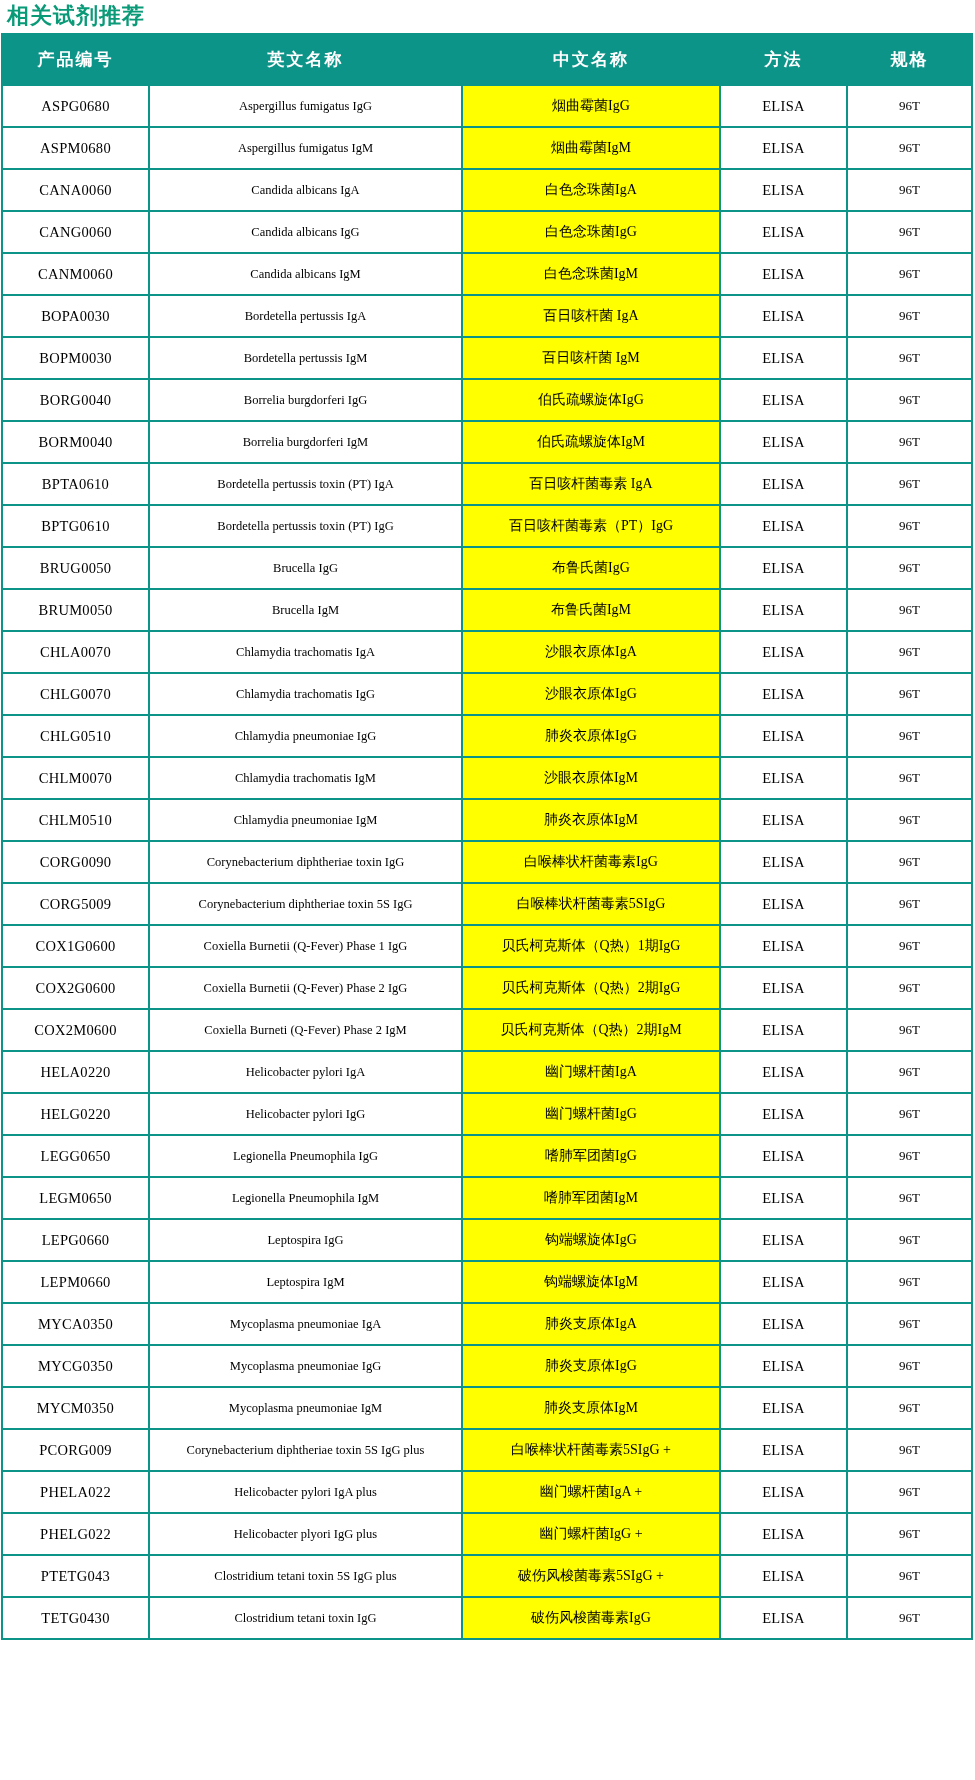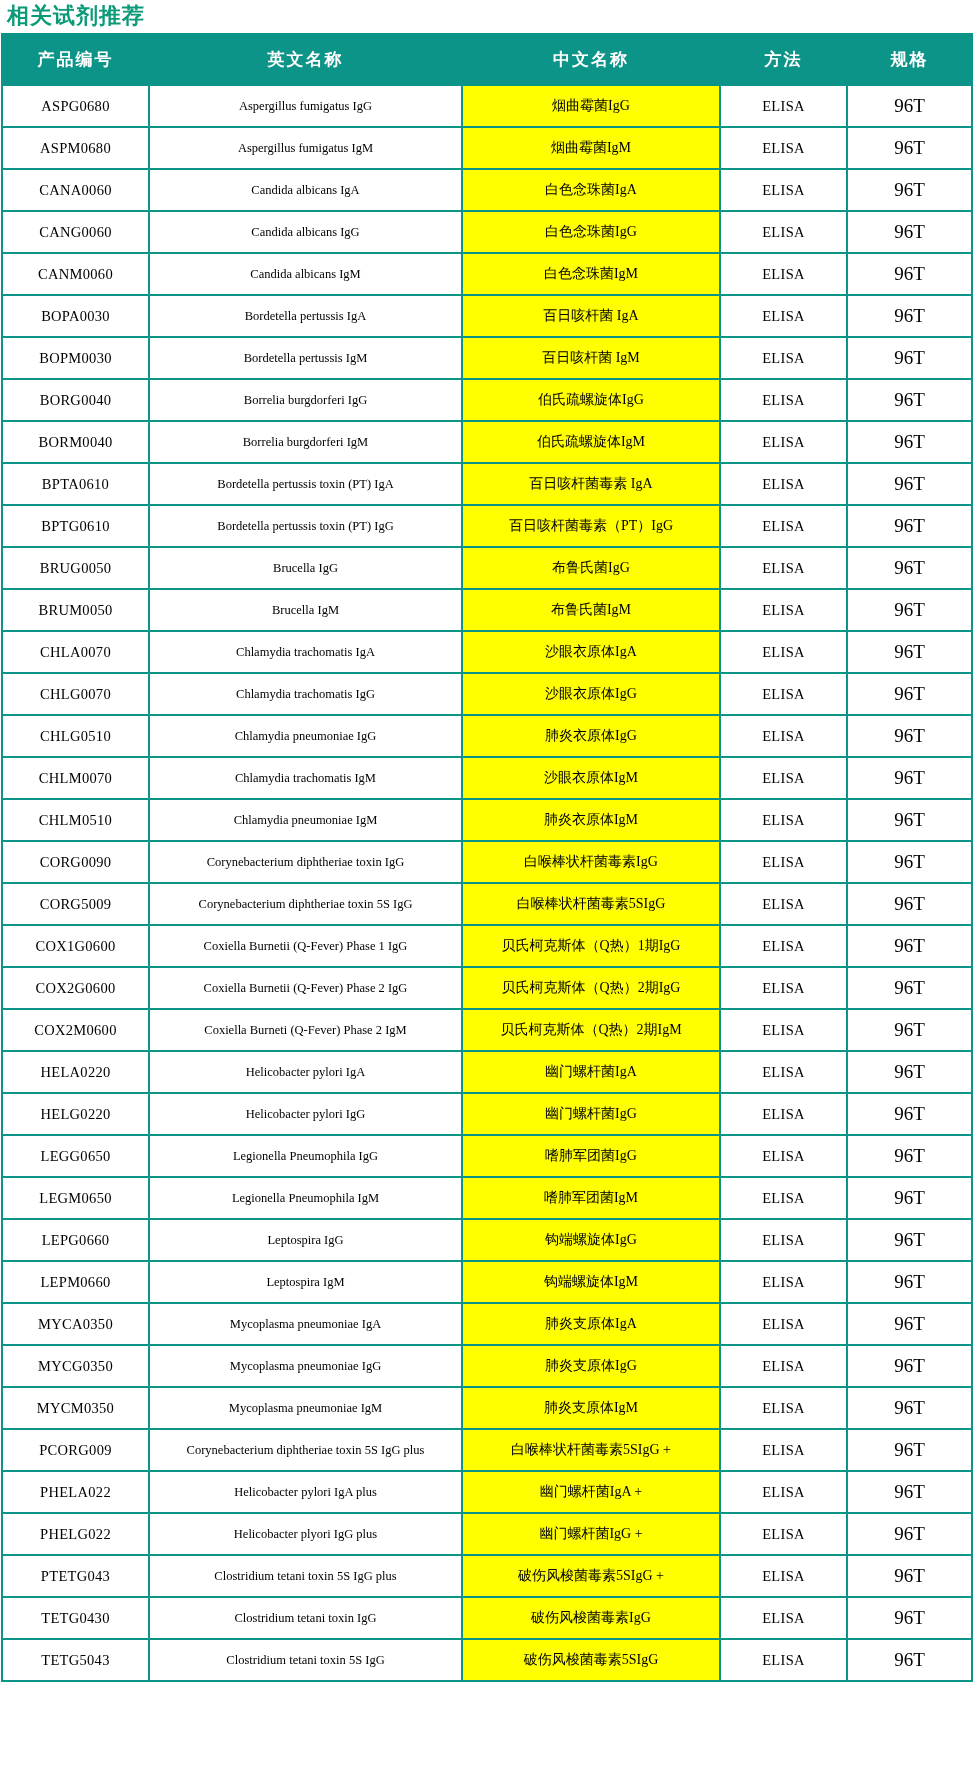--- a/index.html
+++ b/index.html
@@ -49,21 +49,21 @@
     vertical-align:middle;
     border:2px solid var(--teal);
     background:#ffffff;
     overflow:hidden;
     white-space:nowrap;
   }
   .reagent-table td.c0{font-size:14.5px;letter-spacing:0.3px;}
   .reagent-table td.c1{font-size:12.5px;}
   .reagent-table td.c2{background:var(--highlight);font-size:14px;}
   .reagent-table td.c3{font-size:14.5px;letter-spacing:0.3px;}
-  .reagent-table td.c4{font-size:19px;}
+  .reagent-table td.c4{font-size:13px;}
 </style>
 </head>
 <body>
 
 <div class="page">
   <h1 class="page-title">相关试剂推荐</h1>
 
   <table class="reagent-table">
     <colgroup>
       <col style="width:147px">
@@ -334,22 +334,15 @@
           <td class="c3">ELISA</td>
           <td class="c4">96T</td>
         </tr>
         <tr>
           <td class="c0">TETG0430</td>
           <td class="c1">Clostridium tetani toxin IgG</td>
           <td class="c2">破伤风梭菌毒素IgG</td>
           <td class="c3">ELISA</td>
           <td class="c4">96T</td>
         </tr>
-        <tr>
-          <td class="c0">TETG5043</td>
-          <td class="c1">Clostridium tetani toxin 5S IgG</td>
-          <td class="c2">破伤风梭菌毒素5SIgG</td>
-          <td class="c3">ELISA</td>
-          <td class="c4">96T</td>
-        </tr>
       </tbody>
   </table>
 </div>
 
 </body></html>

